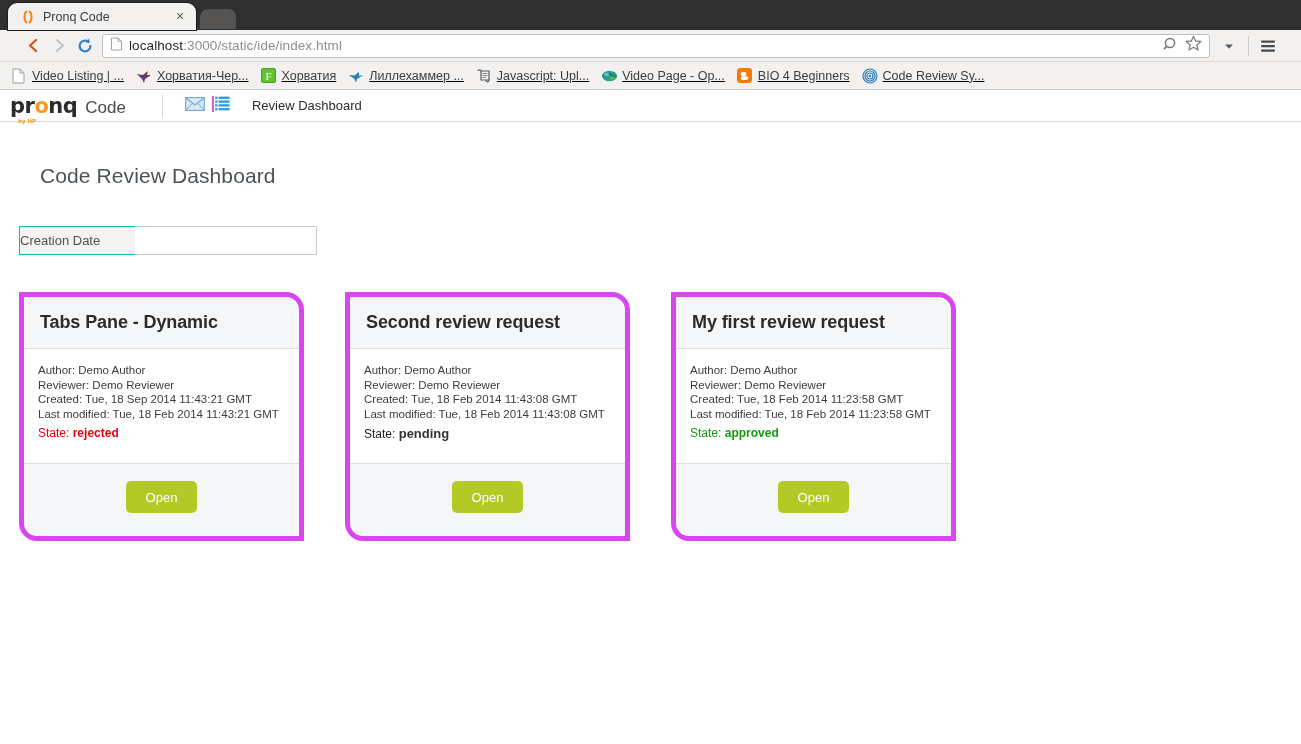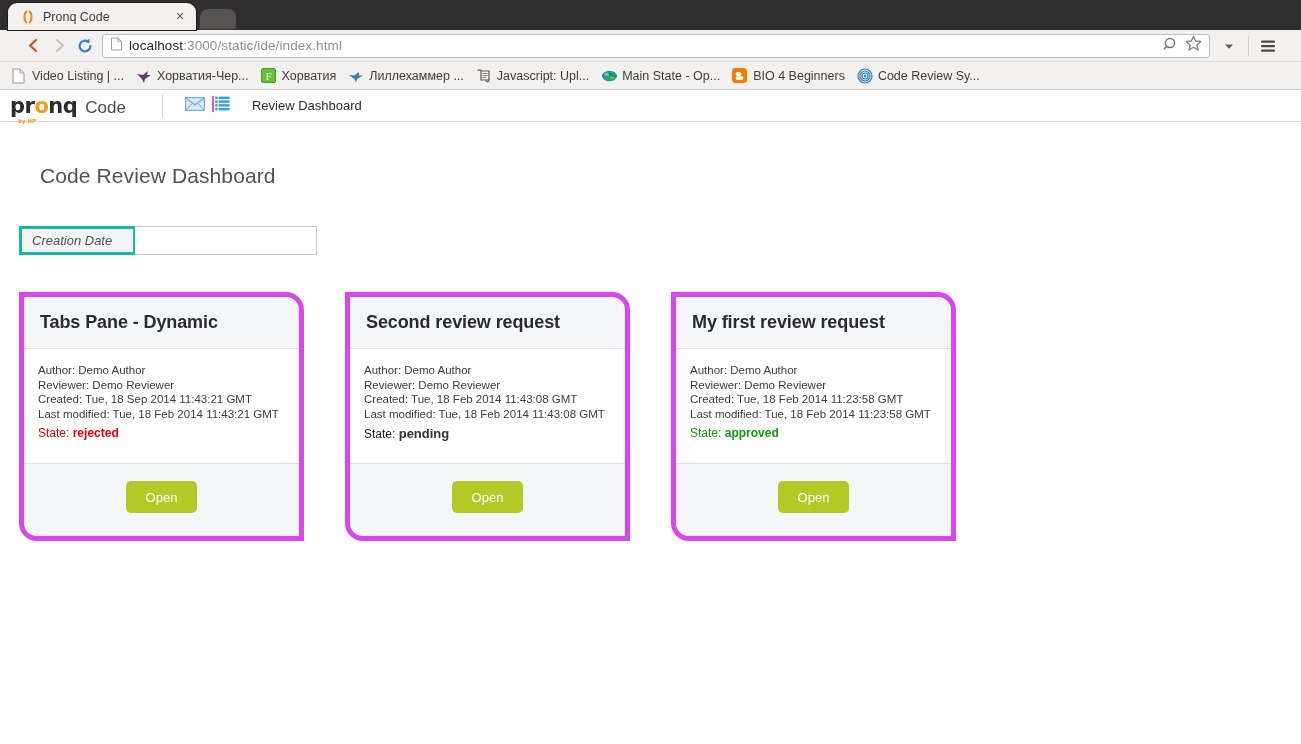--- a/index.html
+++ b/index.html
@@ -114,20 +114,21 @@
     gap: 2px;
     overflow: hidden;
   }
   .bm {
     display: flex; align-items: center;
     padding: 2px 5px;
     border-radius: 2px;
     cursor: pointer;
     white-space: nowrap;
     flex: 0 0 auto;
+    text-decoration: underline;
   }
   .bm-ico { width: 16px; height: 16px; margin-right: 5px; flex: 0 0 16px; position: relative;}
   .bm-label { font-size: 12.5px; color: #3d3d3d; }
 
   
   #page { width: 1301px; height: 660px; background: #ffffff; position: relative; }
 
   .app-navbar {
     height: 32px;
     background: #ffffff;
@@ -176,27 +177,25 @@
     font-weight: normal;
     margin: 42px 0 0 0;
     letter-spacing: 0.1px;
   }
 
   .filter-row { margin-top: 38px; display: flex; align-items: stretch; margin-left: -21px;}
   .filter-addon {
     width: 117px;
     height: 29px;
     background: #f3f3f3;
-    border: 3px solid #14b8a6;
+    border: 1px solid #14b8a6;
     font-size: 13px;
     color: #4d5256;
     display: flex;
     align-items: center;
-    padding-left: 10px;
-    font-style: italic;
   }
   .filter-input {
     width: 182px;
     height: 29px;
     background: #ffffff;
     border: 1px solid #c9c9c9;
     border-left: none;
     margin-left: -1px;
     outline: none;
     font-size: 13px;
@@ -412,21 +411,21 @@
 
     <div class="bm">
       <span class="bm-ico">
         <svg width="17" height="16" viewBox="0 0 17 16">
             <ellipse cx="8.5" cy="8" rx="7.5" ry="5.3" fill="#2a9d8f"></ellipse>
             <path d="M1.5 8 C4 5 8 5 11 7 C13 8.4 15 8.6 16 8" fill="none" stroke="#1d6f66" stroke-width="1.2"></path>
             <ellipse cx="5.5" cy="6.4" rx="2.6" ry="1.6" fill="#5bc8d8"></ellipse>
             <ellipse cx="11.5" cy="10" rx="2.6" ry="1.5" fill="#58b947"></ellipse>
           </svg>
       </span>
-      <span class="bm-label">Main State - Op...</span>
+      <span class="bm-label">Video Page - Op...</span>
     </div>
 
     <div class="bm">
       <span class="bm-ico">
         <svg width="15" height="15" viewBox="0 0 15 15">
             <rect x="0" y="0" width="15" height="15" rx="3.4" fill="#f57c00"></rect>
             <path d="M5.5 4 H7.5 A2 2 0 0 1 7.5 8 H5.5 A2 2 0 0 1 5.5 4 Z M5.5 8.2 H9.5 A1.9 1.9 0 0 1 9.5 12 H5.5 A1.9 1.9 0 0 1 5.5 8.2 Z" fill="#ffffff"></path>
           </svg>
       </span>
       <span class="bm-label">BIO 4 Beginners</span>

